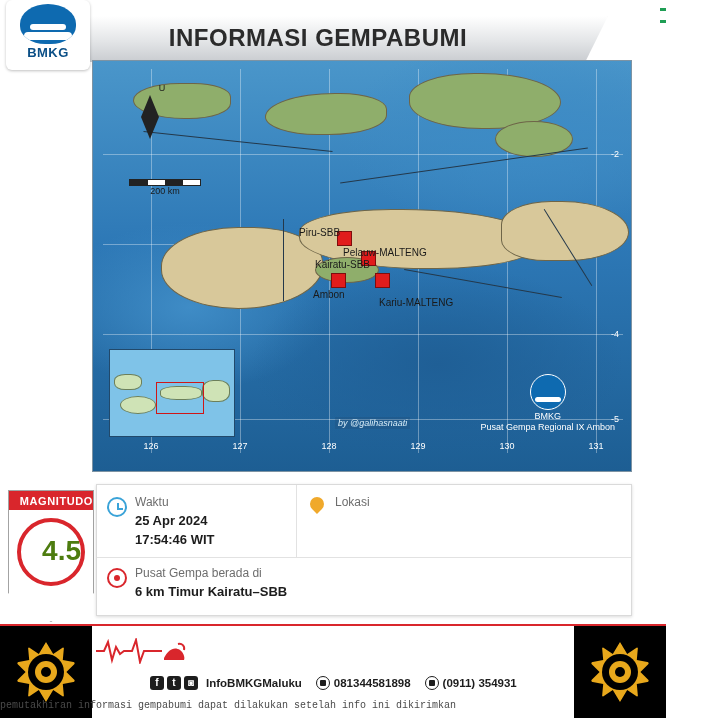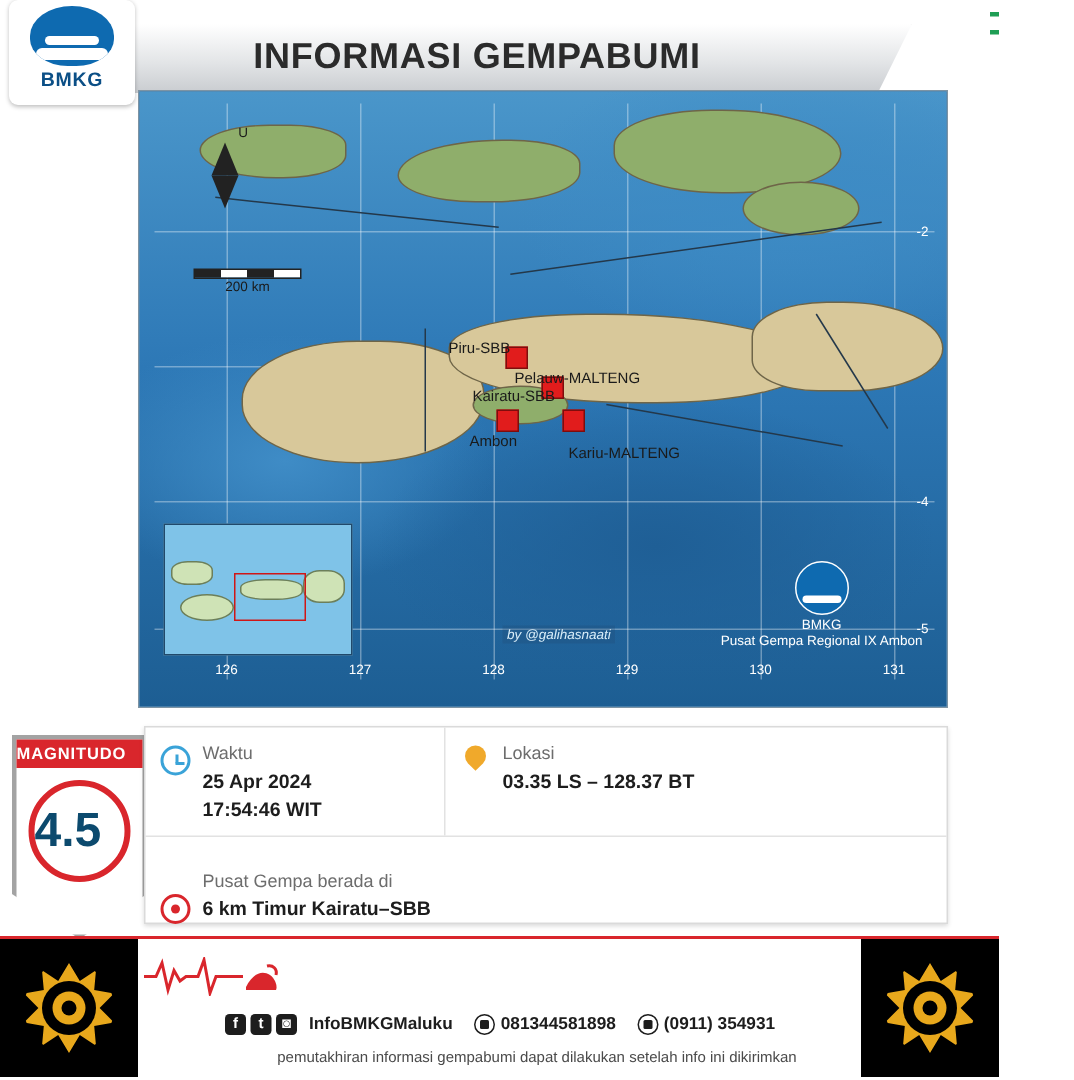--- a/index.html
+++ b/index.html
@@ -308,41 +308,41 @@
   }
 
   
   .mag-badge {
     position: absolute;
     left: 8px;
     top: 490px;
     width: 84px;
     height: 130px;
     background: #ffffff;
-    border: 3px solid #a3a3a3;
-    text-align: left;
+    border: 1px solid #a3a3a3;
+    text-align: right;
     clip-path: polygon(0 0, 100% 0, 100% 78%, 50% 100%, 0 78%);
     box-shadow: 0 1px 3px rgba(0,0,0,0.2);
   }
   .mag-label {
     background: #d9262c;
     color: #ffffff;
     font-size: 11px;
     font-weight: bold;
     letter-spacing: 0.6px;
     padding: 4px 0 3px 0;
   }
   .mag-circle {
     width: 60px;
     height: 60px;
     margin: 8px auto 0 auto;
     border: 4px solid #d9262c;
     border-radius: 50%;
-    color: #0c4a6e;
-    font-size: 32px;
+    color: #4d7c0f;
+    font-size: 28px;
     font-weight: bold;
     line-height: 58px;
   }
 
   
   .info-panel {
     position: absolute;
     left: 96px;
     top: 484px;
     width: 536px;
@@ -427,21 +427,21 @@
     margin-bottom: 3px;
   }
   .info-val {
     font-size: 13px;
     font-weight: bold;
     color: #1d1d1d;
     line-height: 1.45;
   }
   .info-row-bottom {
     display: flex;
-    align-items: flex-end;
+    align-items: flex-start;
     padding: 8px 10px 0 10px;
     height: 58px;
     box-sizing: border-box;
   }
 
   
   .bottom-bar {
     position: absolute;
     left: 0;
     top: 624px;
@@ -575,23 +575,23 @@
     left: 3px; top: 3px;
     width: 6px; height: 6px;
     background: #1d1d1d;
     border-radius: 1px;
   }
   .footnote {
     position: absolute;
     left: 0;
     top: 700px;
     width: 716px;
-    text-align: center;
     font-size: 10px;
     color: #4a4a4a;
+    font-family: Liberation Mono, monospace;
   }
 </style>
 </head>
 <body>
 
 <div class="poster">
 
   <div class="green-frame-outer"></div>
   <div class="green-frame-inner"></div>
   <div class="white-cover"></div>
@@ -707,21 +707,20 @@
         </div>
       </div>
 
 
       <div class="info-cell c3">
         <div class="ic">
             <div class="ic-pin"></div>
           </div>
         <div>
           <div class="info-head">Lokasi</div>
-          <div class="info-val">03.35 LS – 128.37 BT</div>
         </div>
       </div>
     </div>
 
     <div class="info-row-bottom">
       <div class="ic ic-epi"></div>
       <div>
         <div class="info-head">Pusat Gempa berada di</div>
         <div class="info-val">6 km Timur Kairatu–SBB</div>
       </div>

